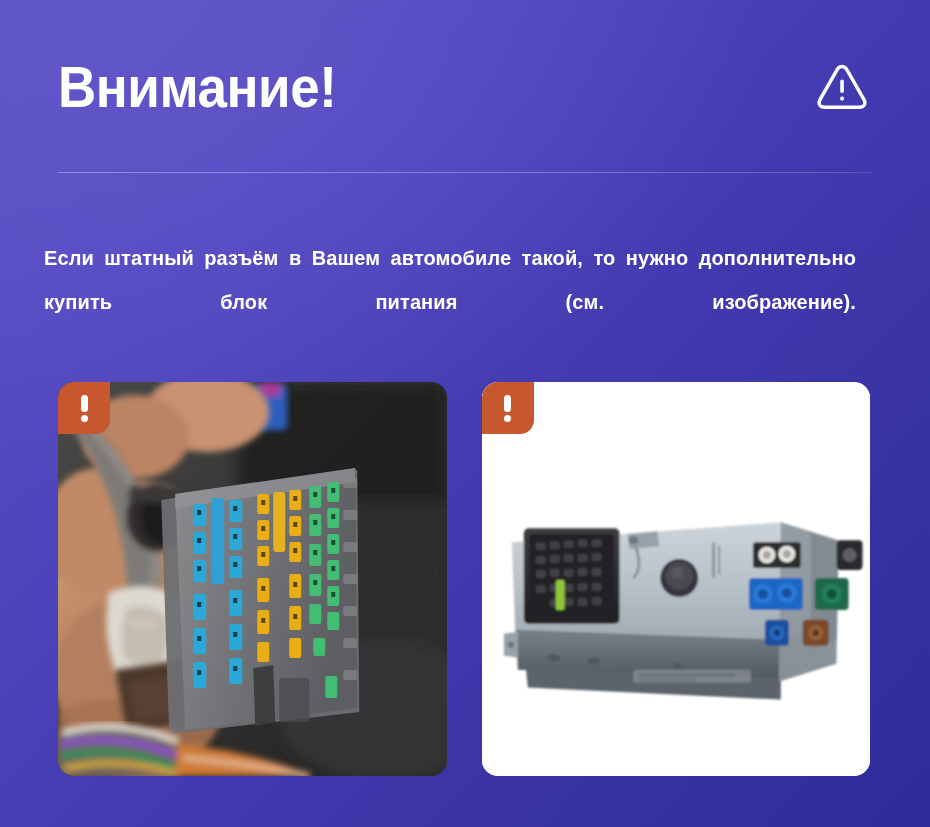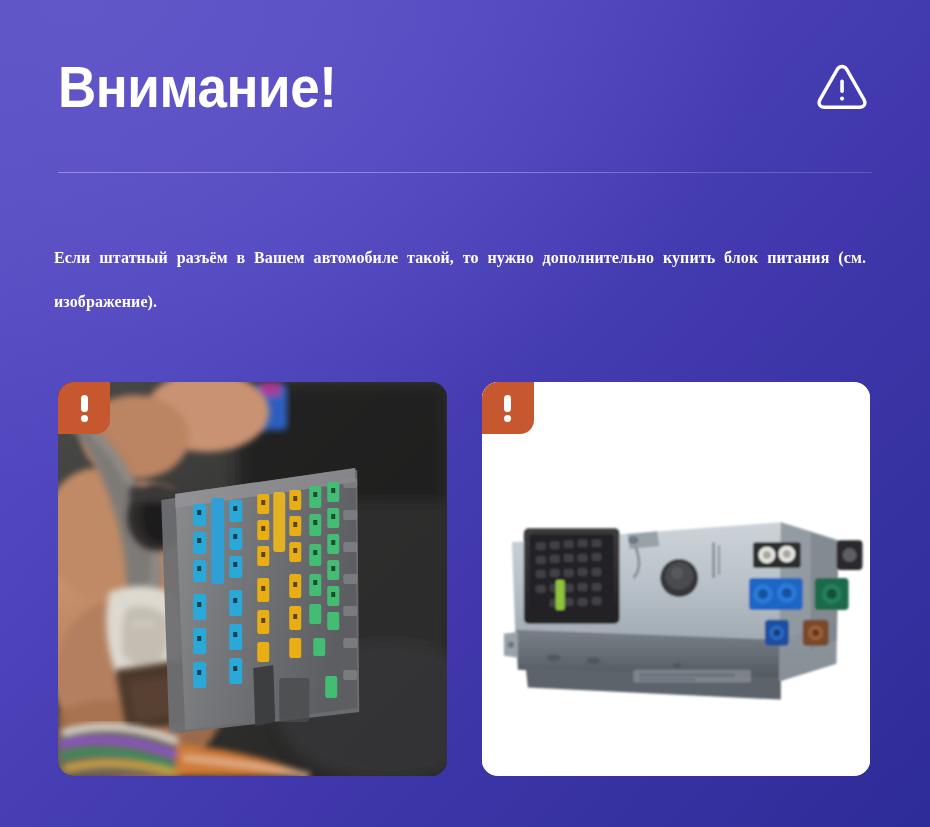--- a/index.html
+++ b/index.html
@@ -69,30 +69,29 @@
     height: 1px;
     background: linear-gradient(to right,
        rgba(255,255,255,0.34) 0%,
        rgba(255,255,255,0.30) 55%,
        rgba(255,255,255,0.16) 100%);
   }
 
   
   #body-text {
     position: absolute;
-    left: 54px;
+    left: 44px;
     top: 236px;
     width: 812px;
     color: #ffffff;
-    font-size: 16px;
+    font-size: 20px;
     font-weight: 600;
     line-height: 44px;
     text-align: justify;
     letter-spacing: 0.1px;
-    font-family: Liberation Serif, serif;
   }
   #body-text::after { content: ""; display: inline-block; width: 100%; }
 
   
   #cards {
     position: absolute;
     left: 58px;
     top: 382px;
     width: 812px;
     height: 394px;

